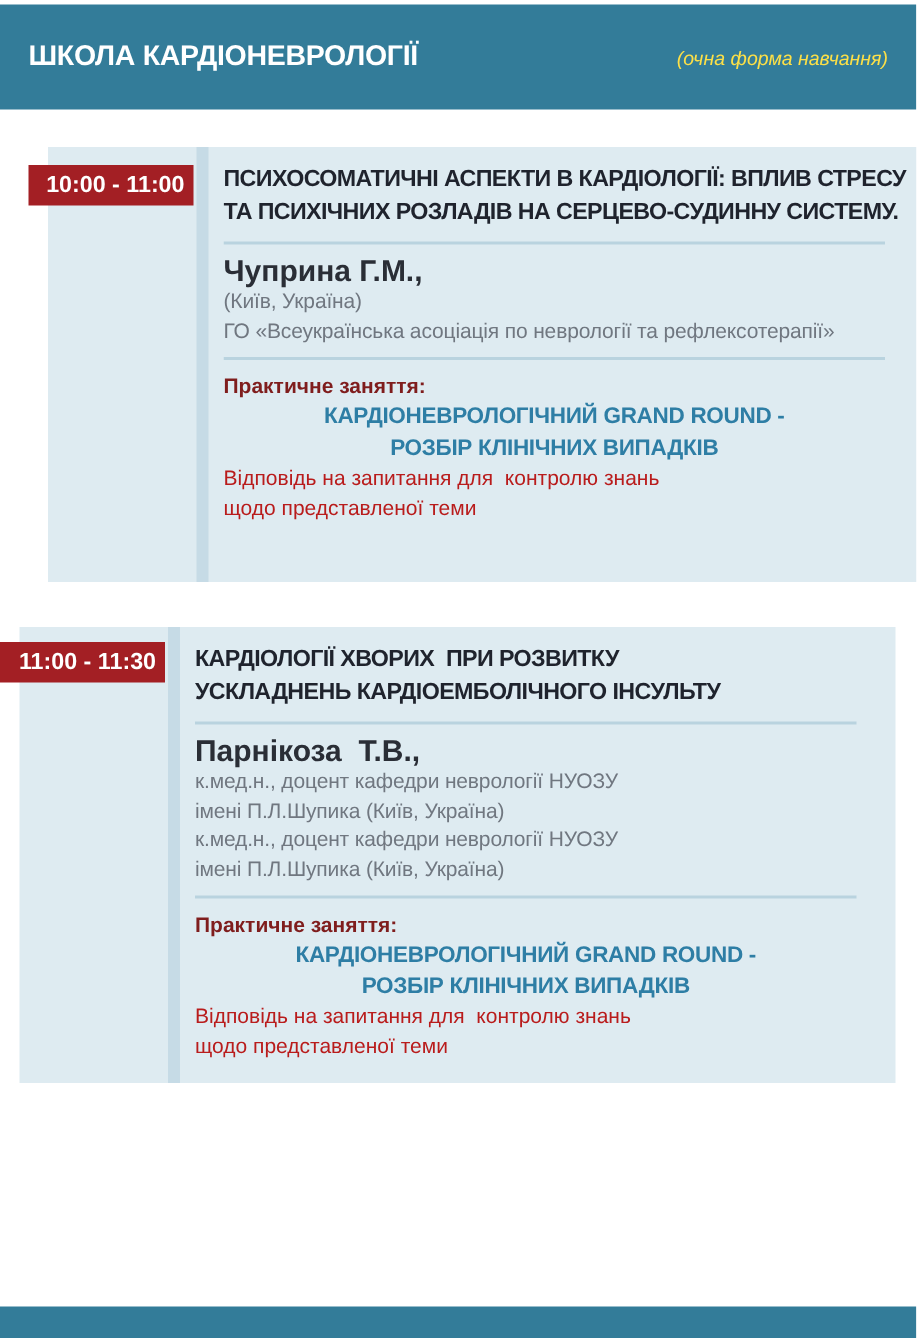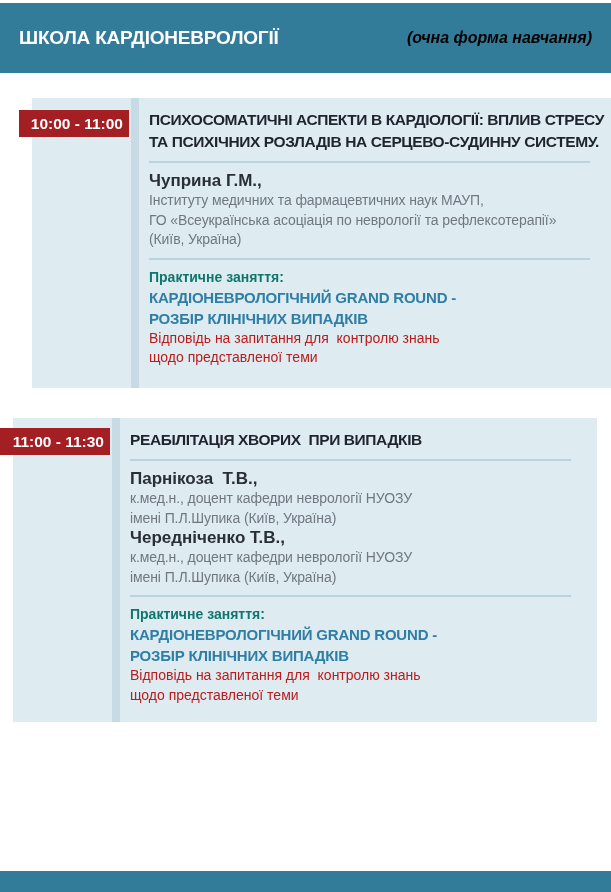--- a/index.html
+++ b/index.html
@@ -25,23 +25,23 @@
     padding: 0 19px;
   }
   .header-title {
     color: #ffffff;
     font-size: 19px;
     font-weight: bold;
     letter-spacing: -0.2px;
     white-space: pre;
   }
   .header-subtitle {
-    color: #000000;
-    font-size: 16px;
-    font-weight: 700;
+    color: #fde047;
+    font-size: 13px;
+    font-weight: 400;
     font-style: italic;
     white-space: pre;
   }
 
   
   .session-card {
     position: absolute;
     left: 13px;
     width: 584px;
     background: #DEEBF1;
@@ -91,47 +91,48 @@
   }
 
   .divider {
     height: 2px;
     background: #B9D3DF;
     margin: 8px 0;
   }
 
   .speaker-name {
     color: #2A2E36;
-    font-size: 17px;
+    font-size: 20px;
     font-weight: bold;
     line-height: 20px;
     white-space: pre;
   }
   .speaker-detail {
     color: #707780;
     font-size: 14px;
     line-height: 19.5px;
     letter-spacing: -0.1px;
     white-space: pre;
   }
 
   .practical-label {
-    color: #0f766e;
+    color: #7f1d1d;
     font-size: 14px;
     font-weight: bold;
     line-height: 19px;
     white-space: pre;
   }
   .practical-title-line {
     color: #2E7EA5;
     font-size: 15px;
     font-weight: bold;
     line-height: 21px;
     letter-spacing: -0.2px;
     white-space: pre;
+    text-align: center;
   }
   .practical-desc-line {
     color: #b91c1c;
     font-size: 14px;
     line-height: 19.5px;
     white-space: pre;
   }
 
   
   .footer-bar {
@@ -152,42 +153,41 @@
   </div>
 
   <div class="session-card card-1">
     <div class="vertical-strip"></div>
     <div class="time-badge">10:00 - 11:00</div>
     <div class="card-content">
       <div class="session-title-line">ПСИХОСОМАТИЧНІ АСПЕКТИ В КАРДІОЛОГІЇ: ВПЛИВ СТРЕСУ</div>
       <div class="session-title-line">ТА ПСИХІЧНИХ РОЗЛАДІВ НА СЕРЦЕВО-СУДИННУ СИСТЕМУ.</div>
       <div class="divider"></div>
       <div class="speaker-name">Чуприна Г.М.,</div>
-      <div class="speaker-detail">Інституту медичних та фармацевтичних наук МАУП,</div>
+      <div class="speaker-detail">(Київ, Україна)</div>
       <div class="speaker-detail">ГО «Всеукраїнська асоціація по неврології та рефлексотерапії»</div>
-      <div class="speaker-detail">(Київ, Україна)</div>
       <div class="divider"></div>
       <div class="practical-label">Практичне заняття:</div>
       <div class="practical-title-line">КАРДІОНЕВРОЛОГІЧНИЙ GRAND ROUND -</div>
       <div class="practical-title-line">РОЗБІР КЛІНІЧНИХ ВИПАДКІВ</div>
       <div class="practical-desc-line">Відповідь на запитання для  контролю знань</div>
       <div class="practical-desc-line">щодо представленої теми</div>
     </div>
   </div>
 
   <div class="session-card card-2">
     <div class="vertical-strip"></div>
     <div class="time-badge">11:00 - 11:30</div>
     <div class="card-content">
-      <div class="session-title-line">РЕАБІЛІТАЦІЯ ХВОРИХ  ПРИ ВИПАДКІВ</div>
+      <div class="session-title-line">КАРДІОЛОГІЇ ХВОРИХ  ПРИ РОЗВИТКУ</div>
+      <div class="session-title-line">УСКЛАДНЕНЬ КАРДІОЕМБОЛІЧНОГО ІНСУЛЬТУ</div>
       <div class="divider"></div>
       <div class="speaker-name">Парнікоза  Т.В.,</div>
       <div class="speaker-detail">к.мед.н., доцент кафедри неврології НУОЗУ</div>
       <div class="speaker-detail">імені П.Л.Шупика (Київ, Україна)</div>
-      <div class="speaker-name">Чередніченко Т.В.,</div>
       <div class="speaker-detail">к.мед.н., доцент кафедри неврології НУОЗУ</div>
       <div class="speaker-detail">імені П.Л.Шупика (Київ, Україна)</div>
       <div class="divider"></div>
       <div class="practical-label">Практичне заняття:</div>
       <div class="practical-title-line">КАРДІОНЕВРОЛОГІЧНИЙ GRAND ROUND -</div>
       <div class="practical-title-line">РОЗБІР КЛІНІЧНИХ ВИПАДКІВ</div>
       <div class="practical-desc-line">Відповідь на запитання для  контролю знань</div>
       <div class="practical-desc-line">щодо представленої теми</div>
     </div>
   </div>

